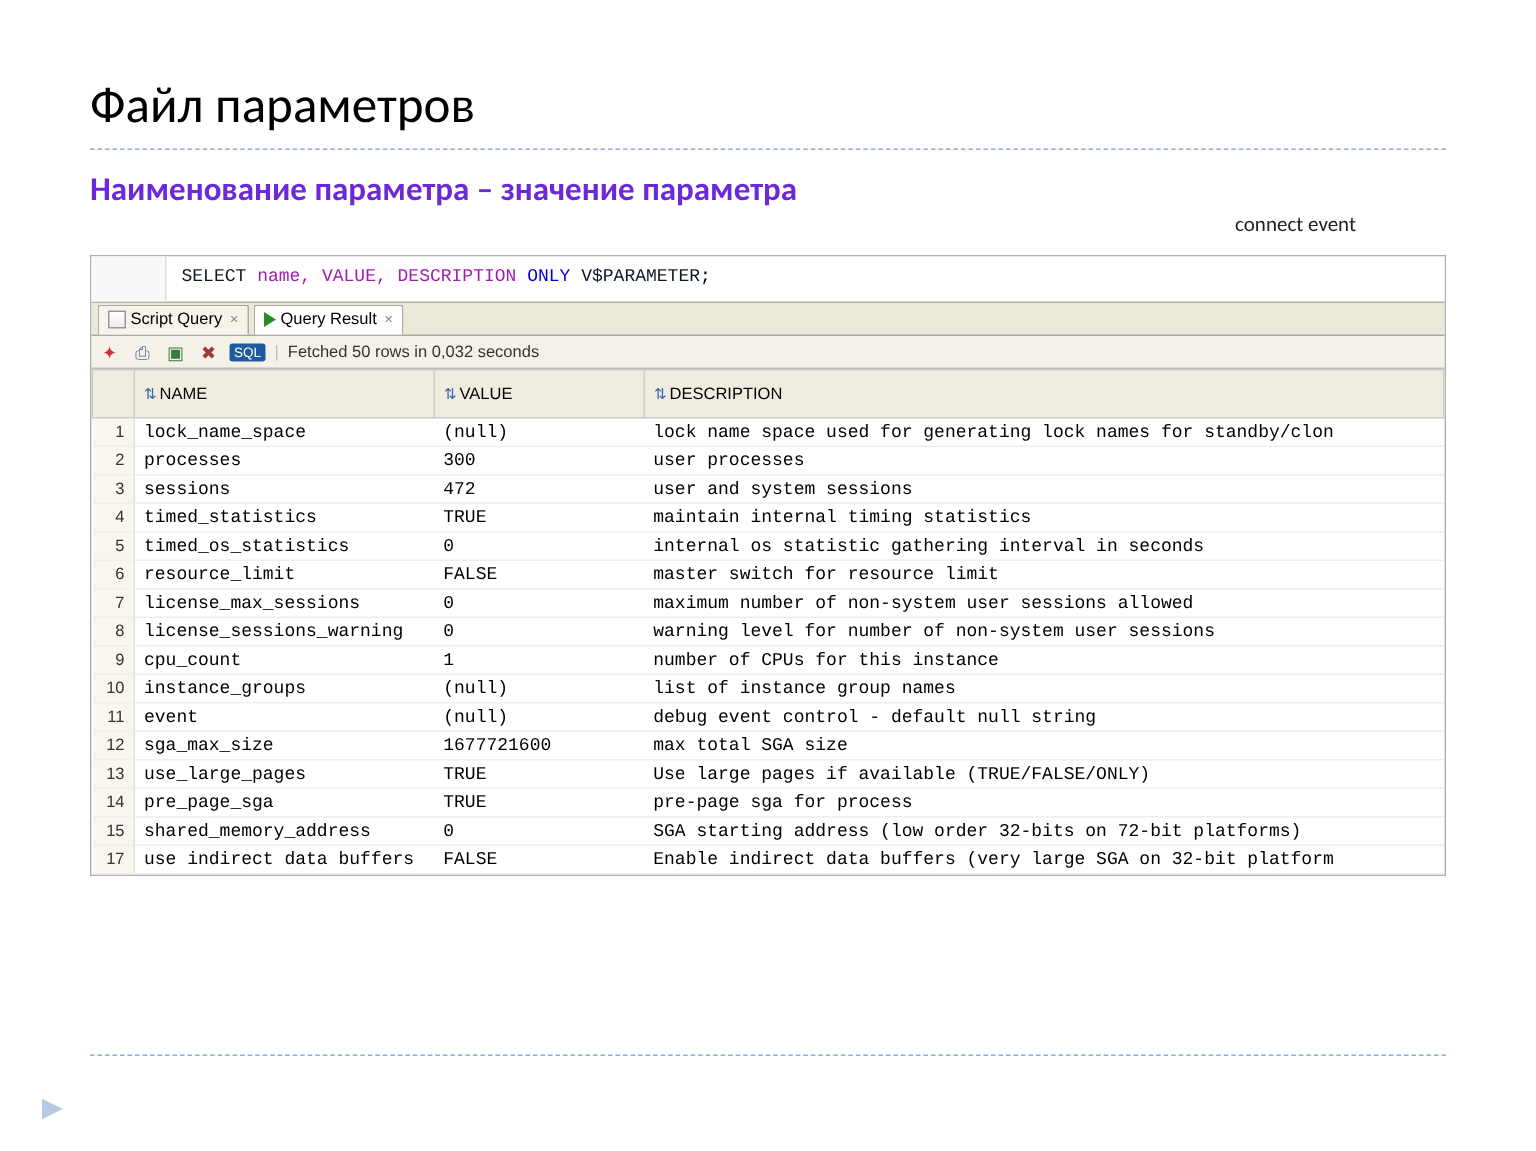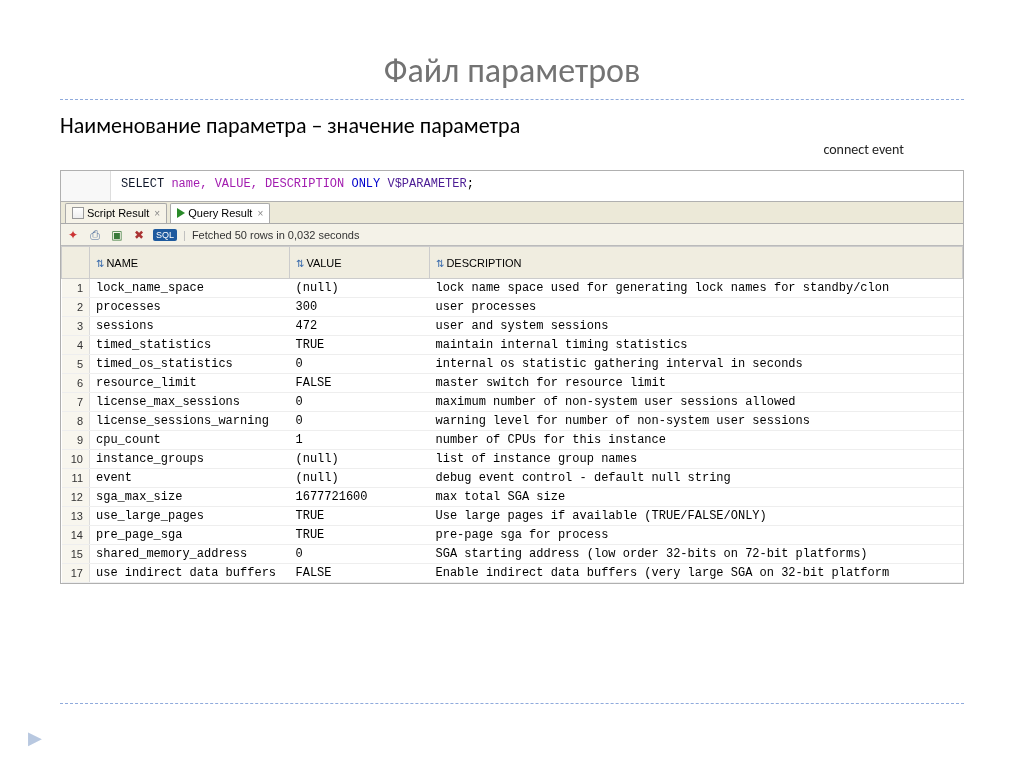--- a/index.html
+++ b/index.html
@@ -9,35 +9,34 @@
     background: #fff;
     width: 1024px;
     height: 767px;
     overflow: hidden;
   }
   .slide {
     padding: 50px 60px 0 60px;
   }
   .title {
     font-size: 34px;
-    color: #737373;
+    color: #000000;
     font-weight: 400;
     margin: 0 0 8px 0;
-    text-align: center;
   }
   .dashed-line {
     border: none;
     border-top: 1.5px dashed #8faadc;
     margin: 0 0 12px 0;
   }
   .subtitle {
     font-size: 22px;
-    color: #000000;
+    color: #6d28d9;
     margin: 6px 0 0 0;
-    font-weight: 400;
+    font-weight: 700;
   }
   .connect-label {
     font-size: 14px;
     color: #222;
     text-align: right;
     padding-right: 60px;
     margin-top: 2px;
   }
   .sql-panel {
     margin: 12px 0 0 0;
@@ -56,21 +55,21 @@
   .sql-gutter {
     position: absolute;
     left: 0; top: 0; bottom: 0;
     width: 50px;
     background: #f8f8f8;
     border-right: 1px solid #ddd;
   }
   .kw-select { color: #0f172a; margin-top: 16px; }
   .kw-col { color: #a21caf; }
   .kw-from { color: #0000cc; }
-  .kw-tbl { color: #4c1d95; }
+  .kw-tbl { color: #0f172a; }
   .tabs {
     display: flex;
     background: #ece9d8;
     border-bottom: 1px solid #aaa;
     font-family: Tahoma, Arial, sans-serif;
     font-size: 11px;
     align-items: center;
     height: 22px;
     padding-left: 4px;
   }
@@ -206,21 +205,21 @@
       <div class="sql-gutter"></div>
       <span class="kw-select">SELECT</span>
       <span class="kw-col">name, VALUE, DESCRIPTION</span>
       <span class="kw-from">ONLY</span>
       <span class="kw-tbl">V$PARAMETER</span><span>;</span>
     </div>
 
     <div class="tabs">
       <div class="tab">
         <span class="icon-script"></span>
-        <span>Script Result</span>
+        <span>Script Query</span>
         <span class="close-x">×</span>
       </div>
       <div class="tab active">
         <span class="icon-play"></span>
         <span>Query Result</span>
         <span class="close-x">×</span>
       </div>
     </div>
 
     <div class="toolbar">

